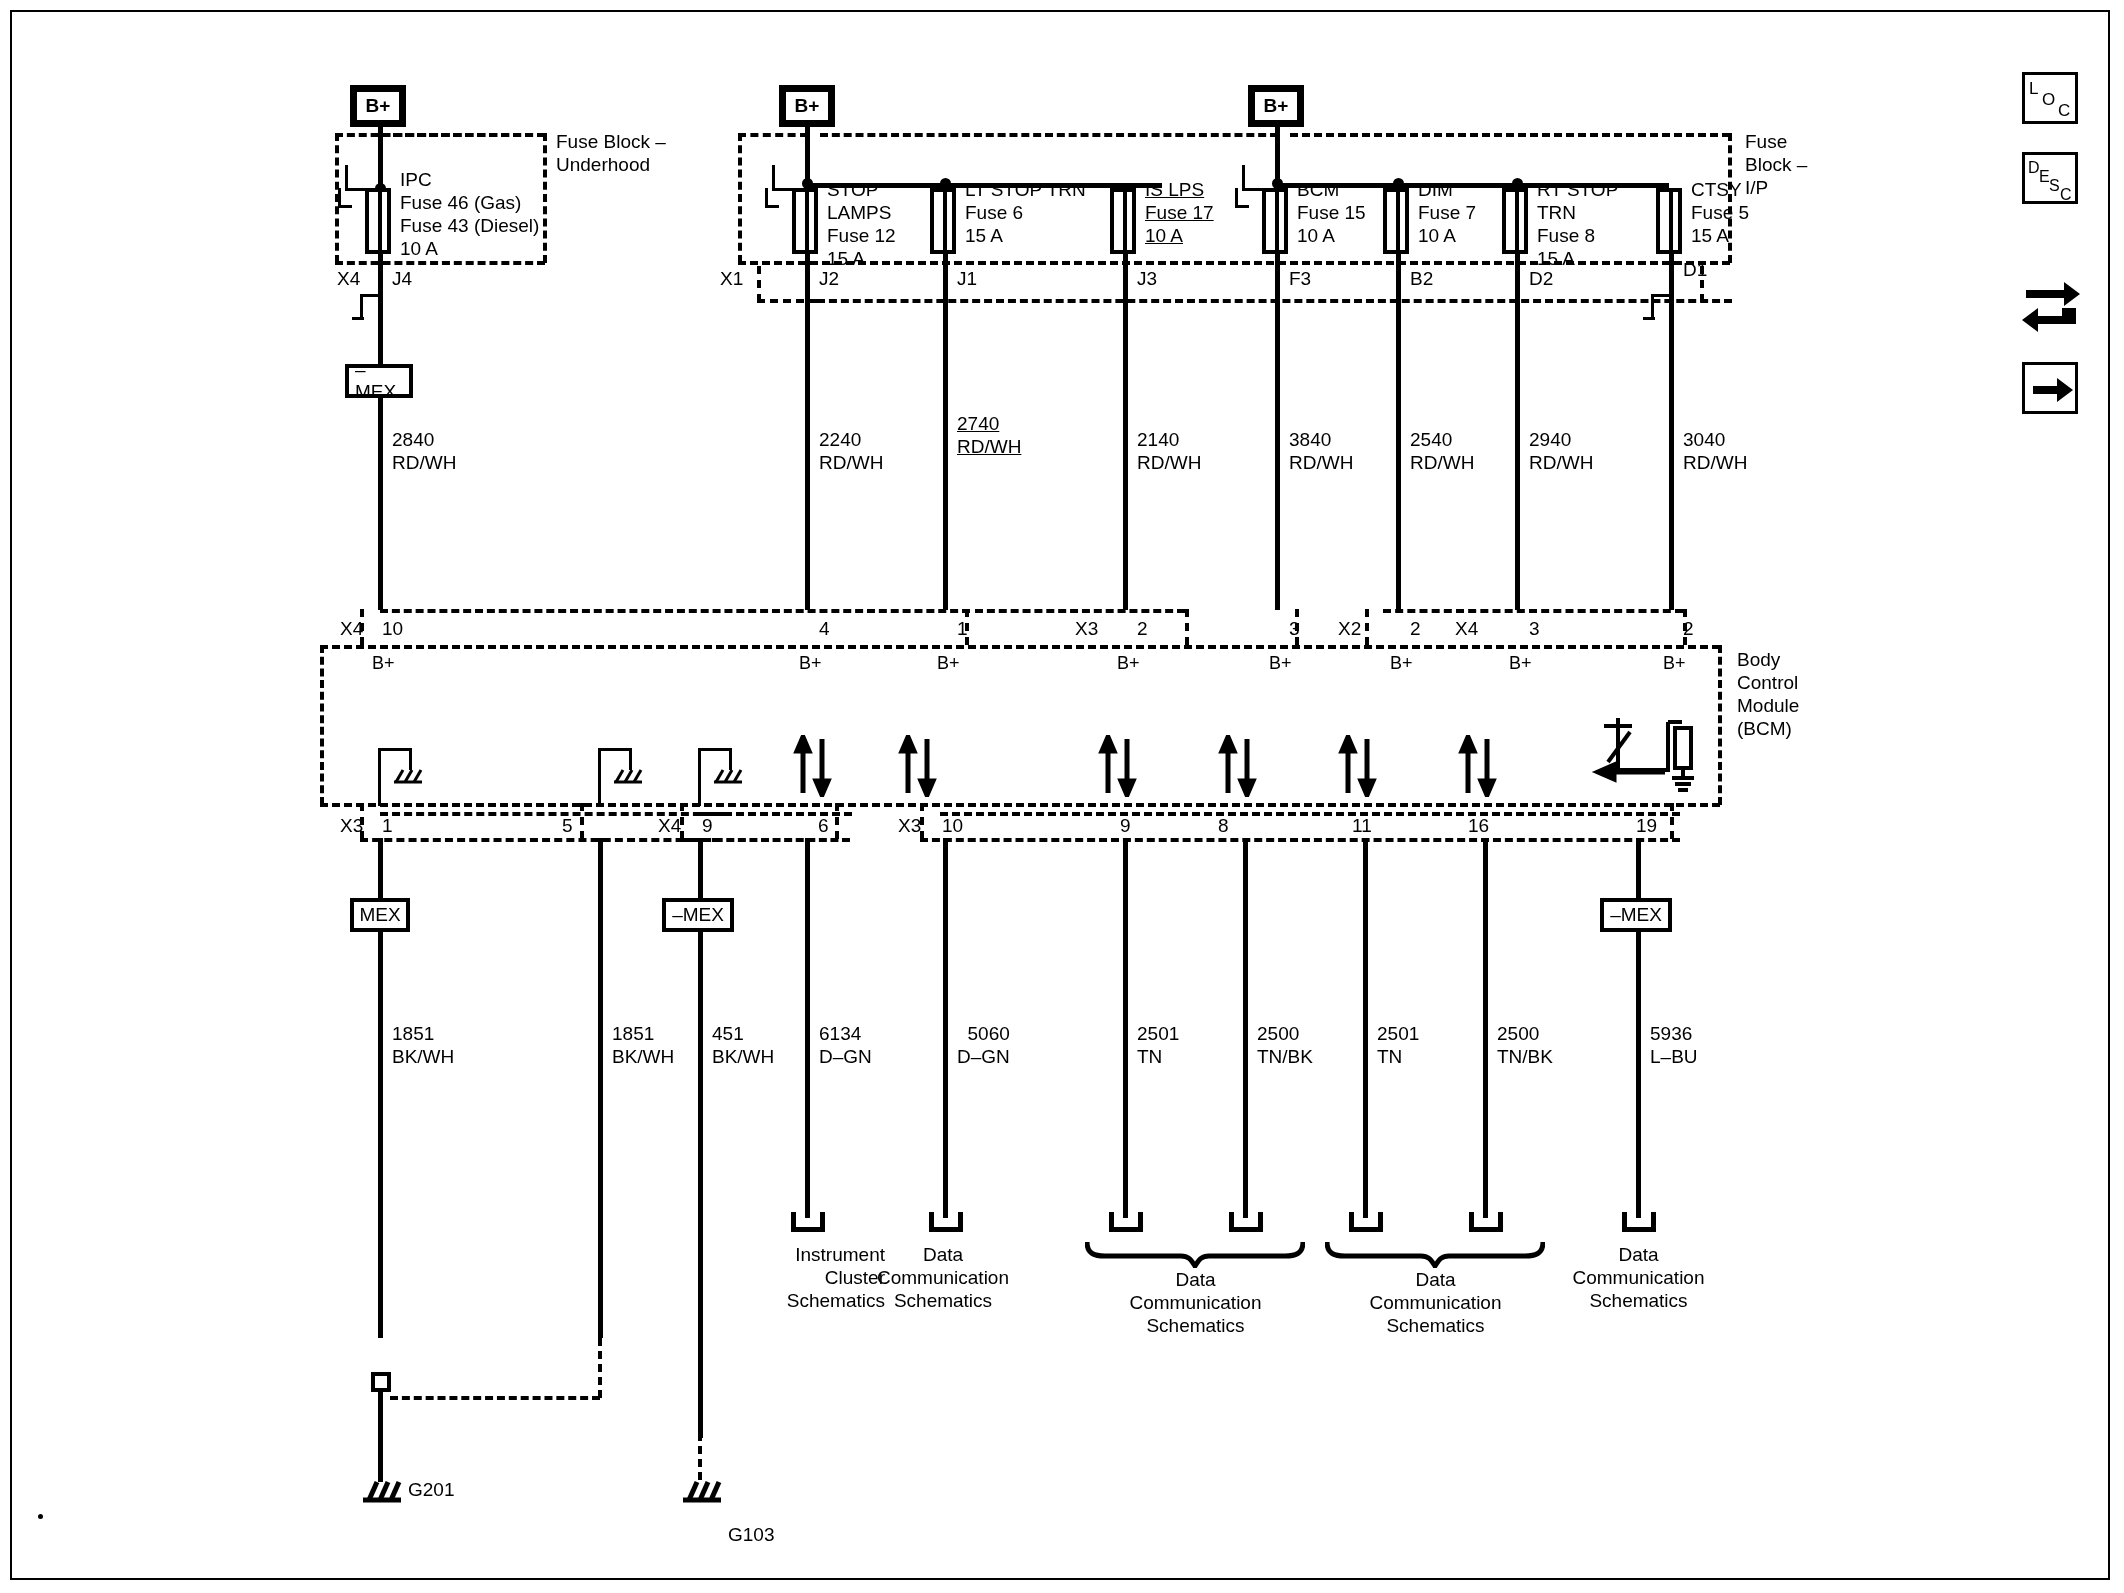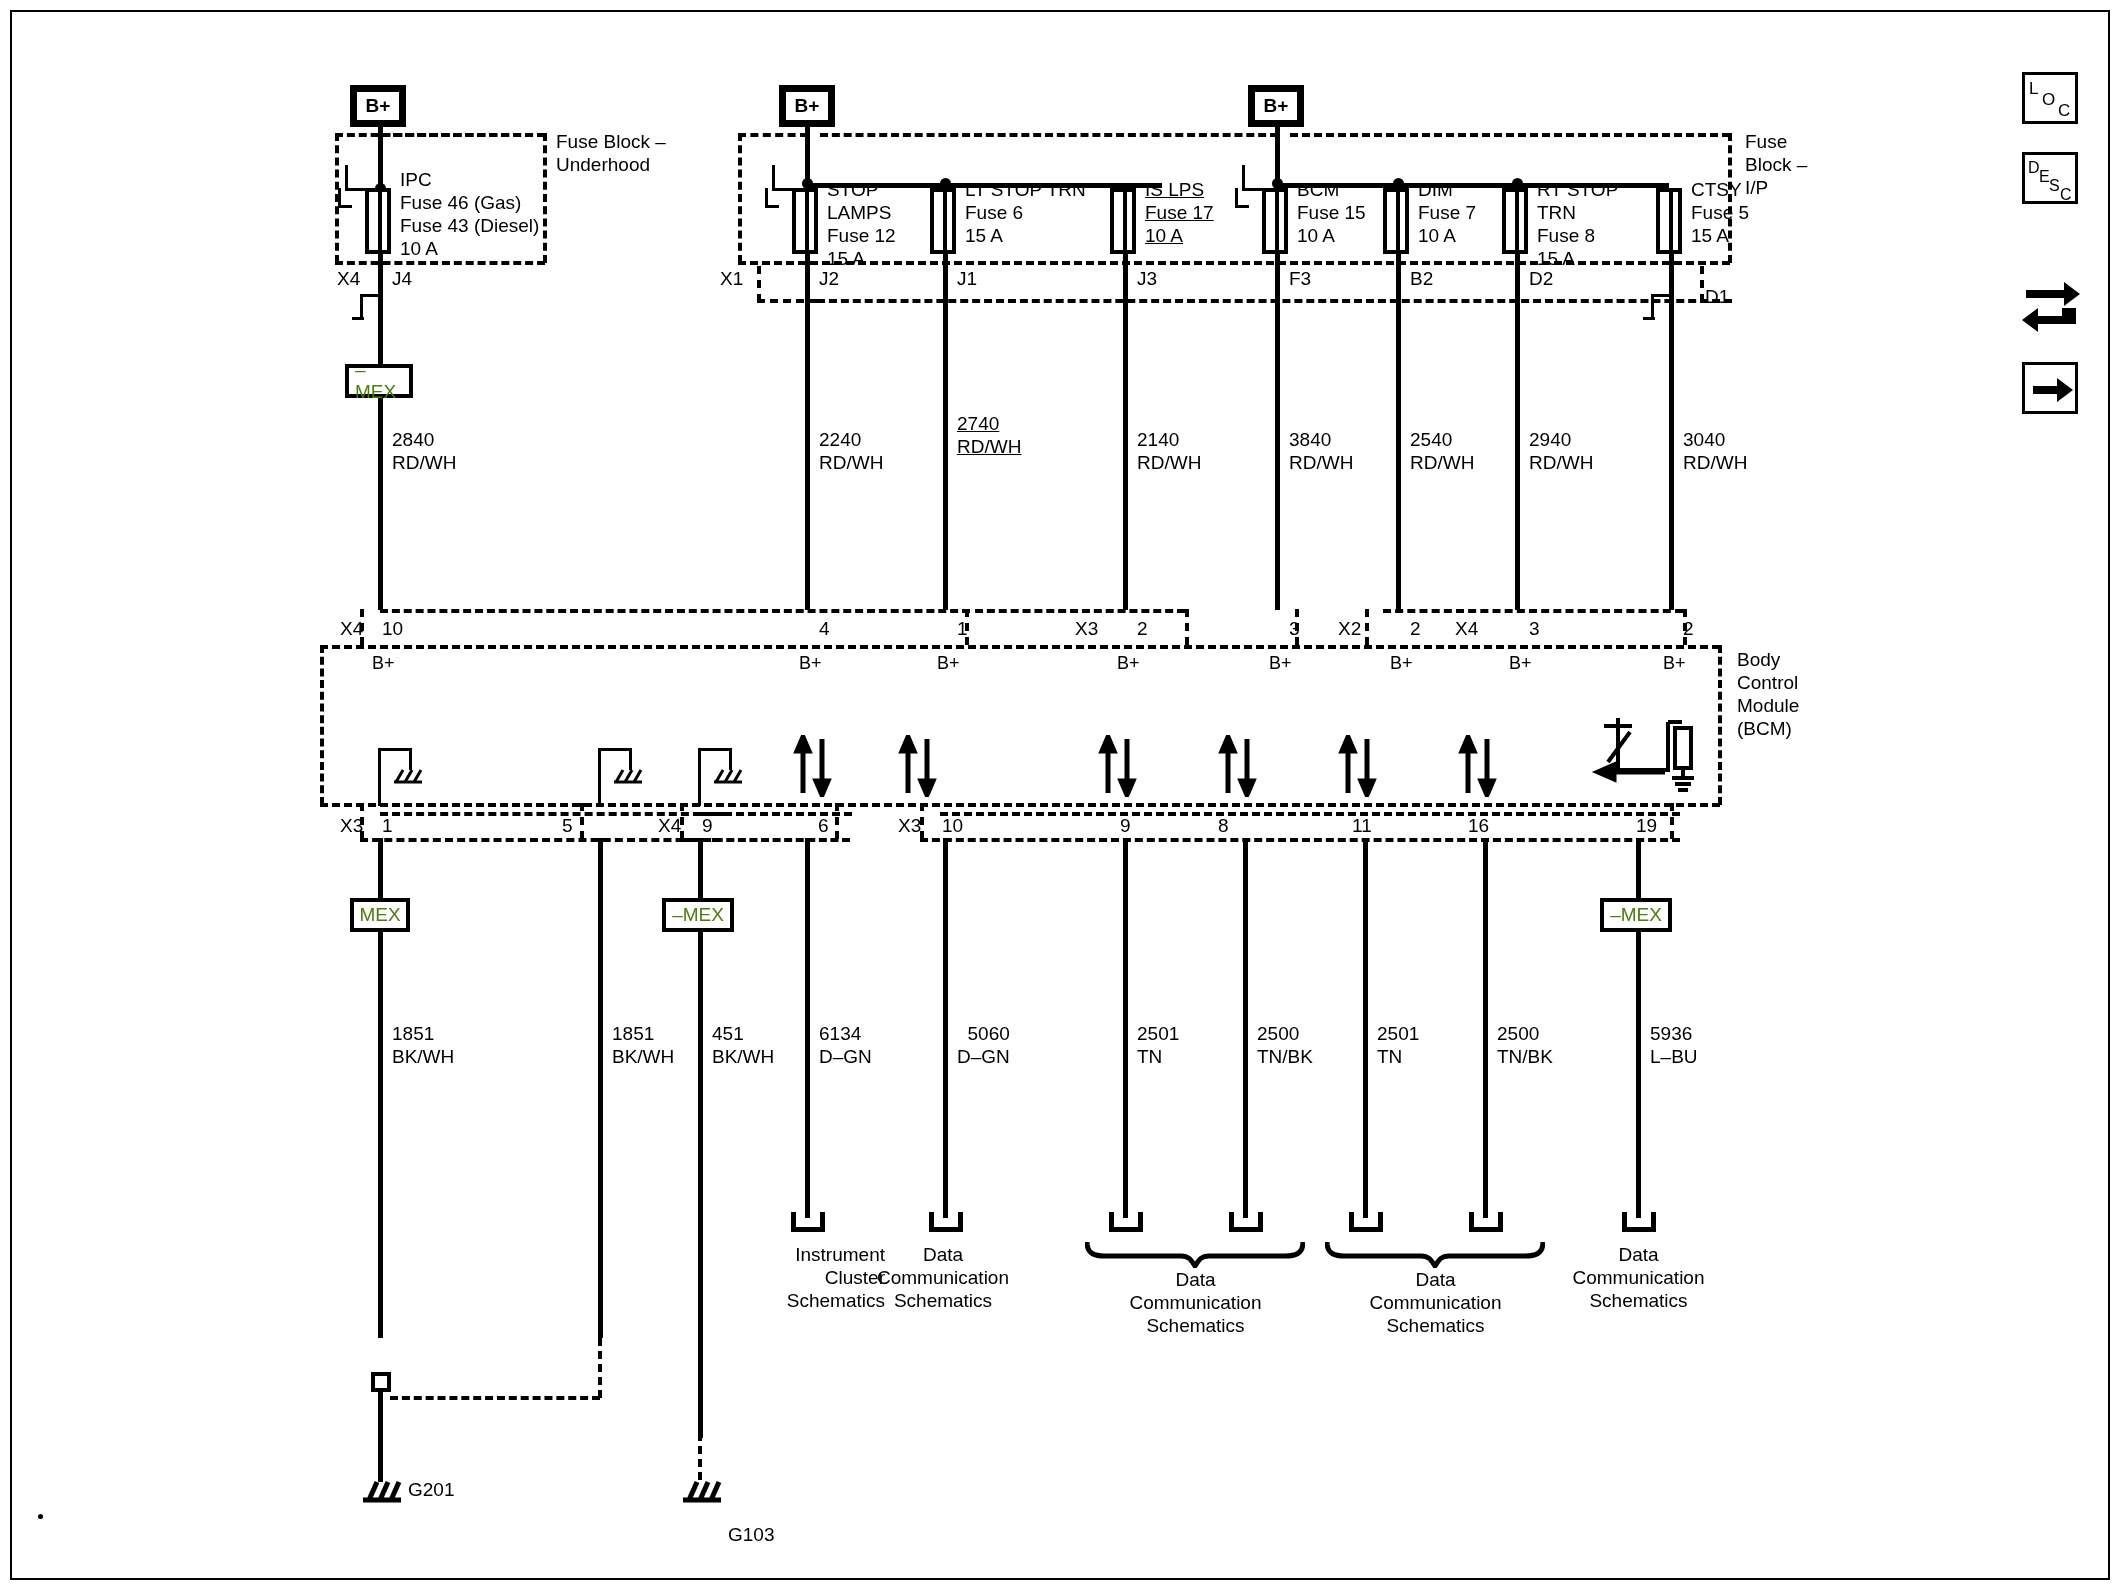--- a/index.html
+++ b/index.html
@@ -24,21 +24,21 @@
 
   
   .bplus{position:absolute;width:56px;height:42px;border:7px solid #000;background:#fff;box-sizing:border-box;}
   .bplus span{position:absolute;left:0;top:0;width:100%;height:100%;display:flex;align-items:center;justify-content:center;font-size:19px;font-weight:bold;color:#000;}
 
   
   .fuse{position:absolute;width:26px;height:66px;border:4px solid #000;background:#fff;box-sizing:border-box;}
   .fuse::after{content:"";position:absolute;left:9px;top:-4px;width:4px;height:66px;background:#000;}
 
   
-  .mex{position:absolute;height:34px;border:4px solid #000;background:#fff;box-sizing:border-box;display:flex;align-items:center;justify-content:center;font-size:19px;color:#4d7c0f;padding:13px 6px;}
+  .mex{position:absolute;height:34px;border:4px solid #000;background:#fff;box-sizing:border-box;display:flex;align-items:center;justify-content:center;font-size:19px;color:#000000;padding:13px 6px;}
   
   .splice{position:absolute;width:20px;height:20px;border:4px solid #000;background:#fff;box-sizing:border-box;}
 
   
   .term{position:absolute;width:34px;height:20px;border:5px solid #000;border-top:none;box-sizing:border-box;}
 
   
   .navbox{position:absolute;width:56px;height:52px;border:3px solid #000;background:#fff;box-sizing:border-box;}
 </style>
 </head>
@@ -150,21 +150,21 @@
   <div class="dash-v" style="left:757px;top:266px;height:36px;"></div>
   <div class="dash-v" style="left:1700px;top:266px;height:36px;"></div>
 
   <div class="txt" style="left:720px;top:267px;">X1</div>
   <div class="txt" style="left:819px;top:267px;">J2</div>
   <div class="txt" style="left:957px;top:267px;">J1</div>
   <div class="txt" style="left:1137px;top:267px;">J3</div>
   <div class="txt" style="left:1289px;top:267px;">F3</div>
   <div class="txt" style="left:1410px;top:267px;">B2</div>
   <div class="txt" style="left:1529px;top:267px;">D2</div>
-  <div class="txt" style="left:1683px;top:285px;margin-left:22px;">D1</div>
+  <div class="txt" style="left:1683px;top:258px;">D1</div>
 
   <div class="thin-v" style="left:1651px;top:294px;height:26px;"></div>
   <div class="thin-h" style="left:1651px;top:294px;width:20px;"></div>
   <div class="thin-h" style="left:1643px;top:317px;width:12px;"></div>
 
   <div class="txt" style="left:819px;top:428px;">2240<br>RD/WH</div>
   <div class="txt" style="left:957px;top:412px;text-decoration:underline;">2740<br>RD/WH</div>
   <div class="txt" style="left:1137px;top:428px;">2140<br>RD/WH</div>
   <div class="txt" style="left:1289px;top:428px;">3840<br>RD/WH</div>
   <div class="txt" style="left:1410px;top:428px;">2540<br>RD/WH</div>

